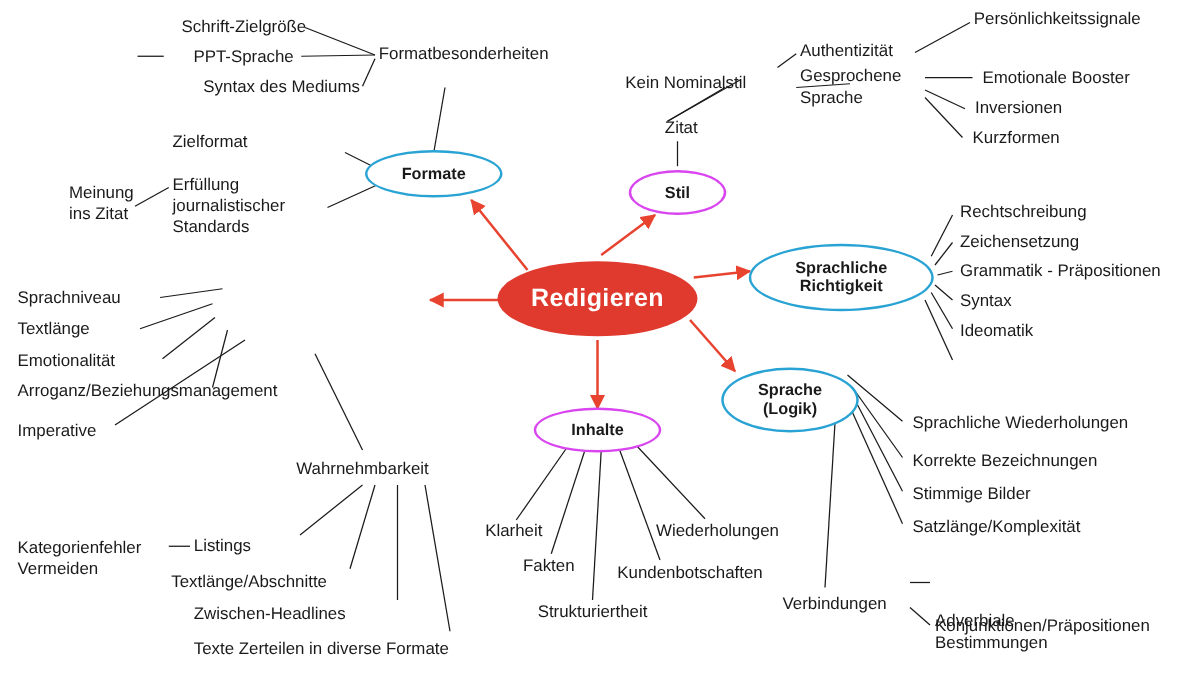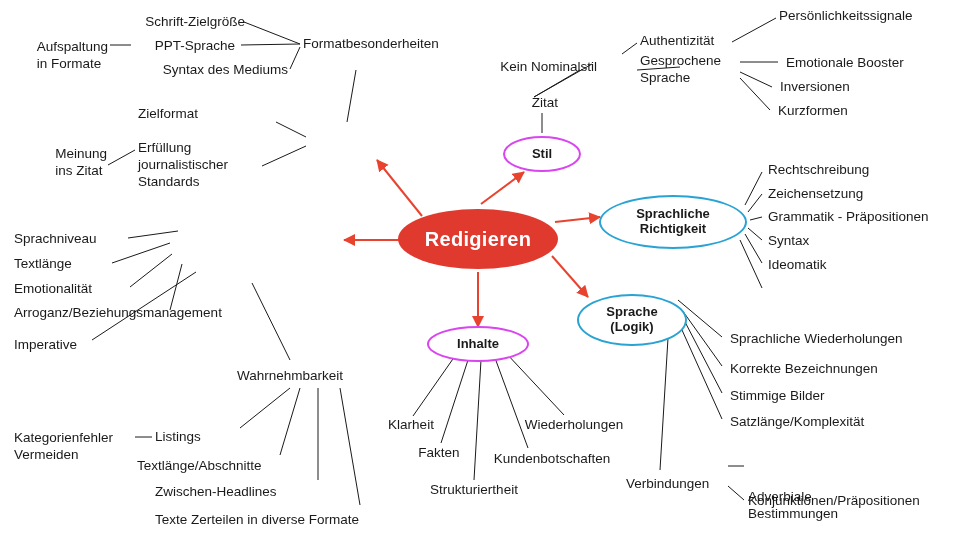--- a/index.html
+++ b/index.html
@@ -140,42 +140,43 @@
       <line x1="318" y1="388" x2="318" y2="480"></line>
       <line x1="340" y1="388" x2="360" y2="505"></line>
       <line x1="135" y1="437" x2="152" y2="437"></line>
     </g>
   </svg>
 
   <div class="node center-node" style="left:478px; top:239px; width:160px; height:60px;">
     <span>Redigieren</span>
   </div>
 
+  <div class="node branch-node branch-blue" style="left:347px; top:139px; width:110px; height:38px;">
+    <span>Formate</span>
+  </div>
 
   <div class="node branch-node branch-orange" style="left:542px; top:154px; width:78px; height:36px;">
     <span>Stil</span>
   </div>
 
   <div class="node branch-node branch-blue" style="left:673px; top:222px; width:148px; height:54px; white-space:pre-line;">
     <span style="white-space:pre-line;">Sprachliche
 Richtigkeit</span>
   </div>
 
   <div class="node branch-node branch-blue" style="left:632px; top:320px; width:110px; height:52px; white-space:pre-line;">
     <span style="white-space:pre-line;">Sprache
 (Logik)</span>
   </div>
 
   <div class="node branch-node branch-orange" style="left:478px; top:344px; width:102px; height:36px;">
     <span>Inhalte</span>
   </div>
 
 
-  <div class="leaf left" style="left:108px; top:56px; text-align:left; transform:translate(-100%,-50%);">Aufspaltung
-in Formate</div>
   <div class="leaf left" style="left:245px; top:22px;">Schrift-Zielgröße</div>
   <div class="leaf left" style="left:235px; top:46px;">PPT-Sprache</div>
   <div class="leaf left" style="left:288px; top:70px;">Syntax  des Mediums</div>
   <div class="leaf right" style="left:303px; top:44px;">Formatbesonderheiten</div>
   <div class="leaf right" style="left:138px; top:114px;">Zielformat</div>
   <div class="leaf right" style="left:138px; top:165px;">Erfüllung
 journalistischer
 Standards</div>
   <div class="leaf left" style="left:107px; top:163px; text-align:left; transform:translate(-100%,-50%);">Meinung
 ins Zitat</div>

